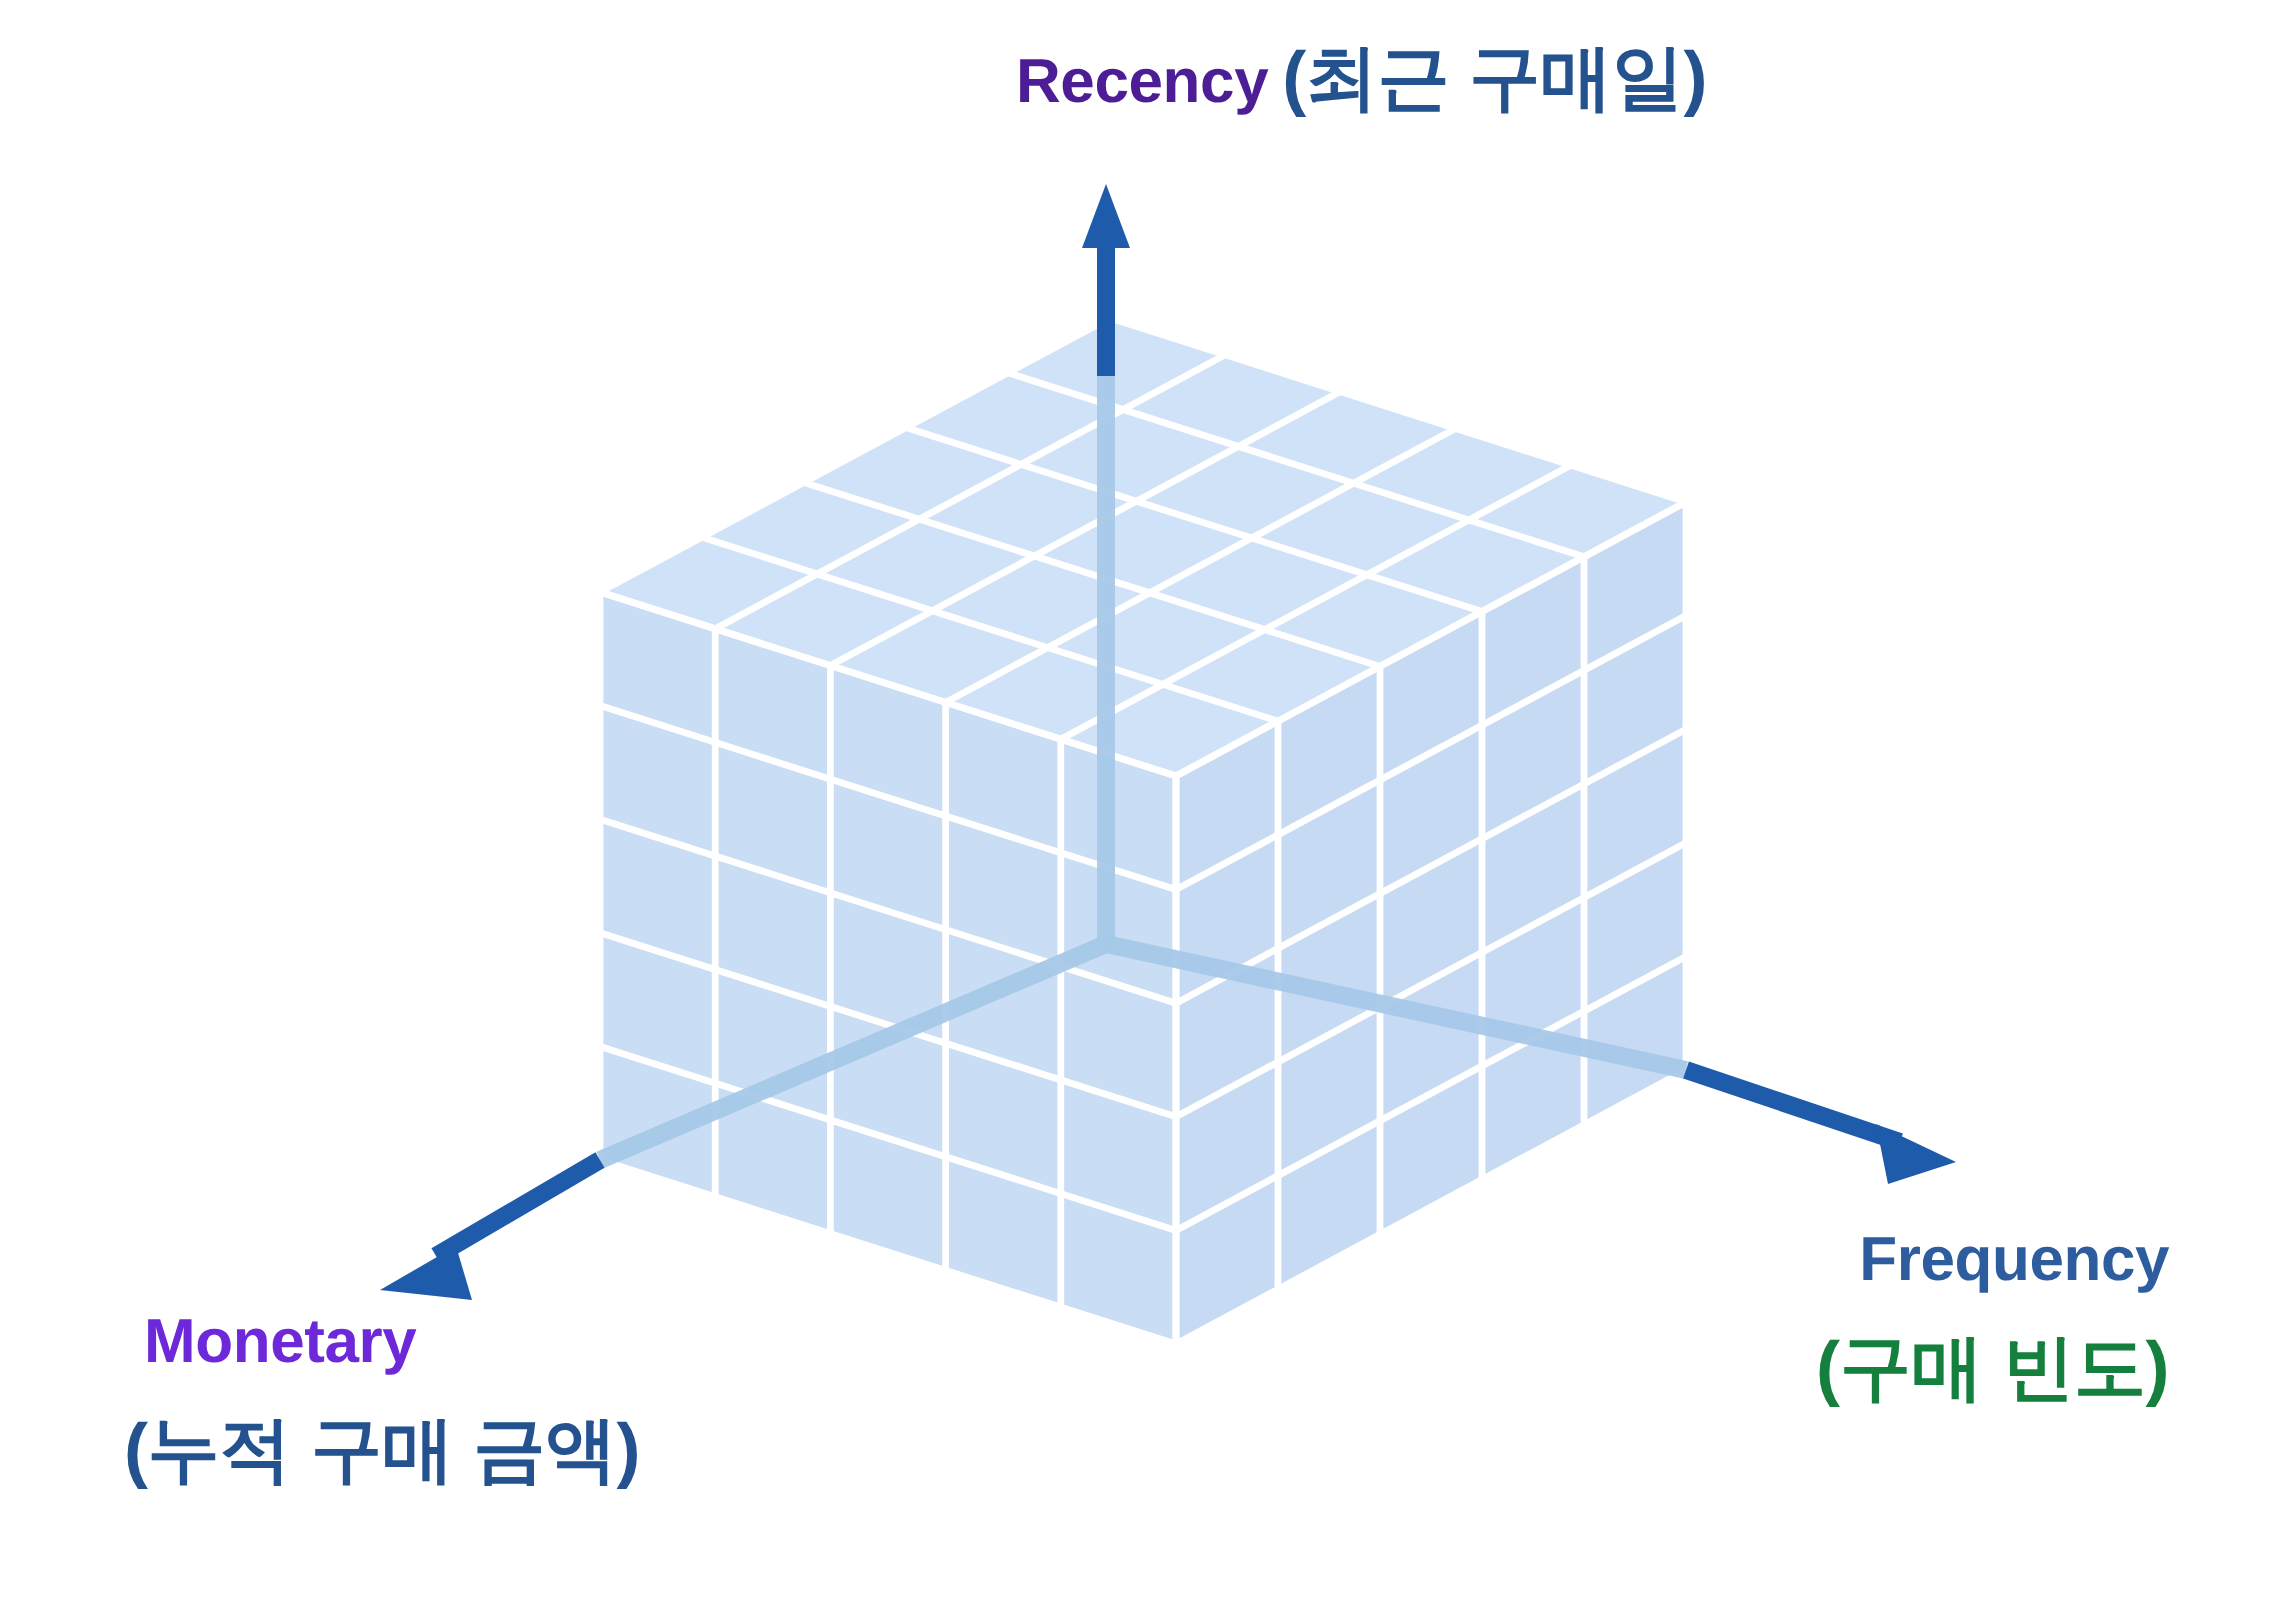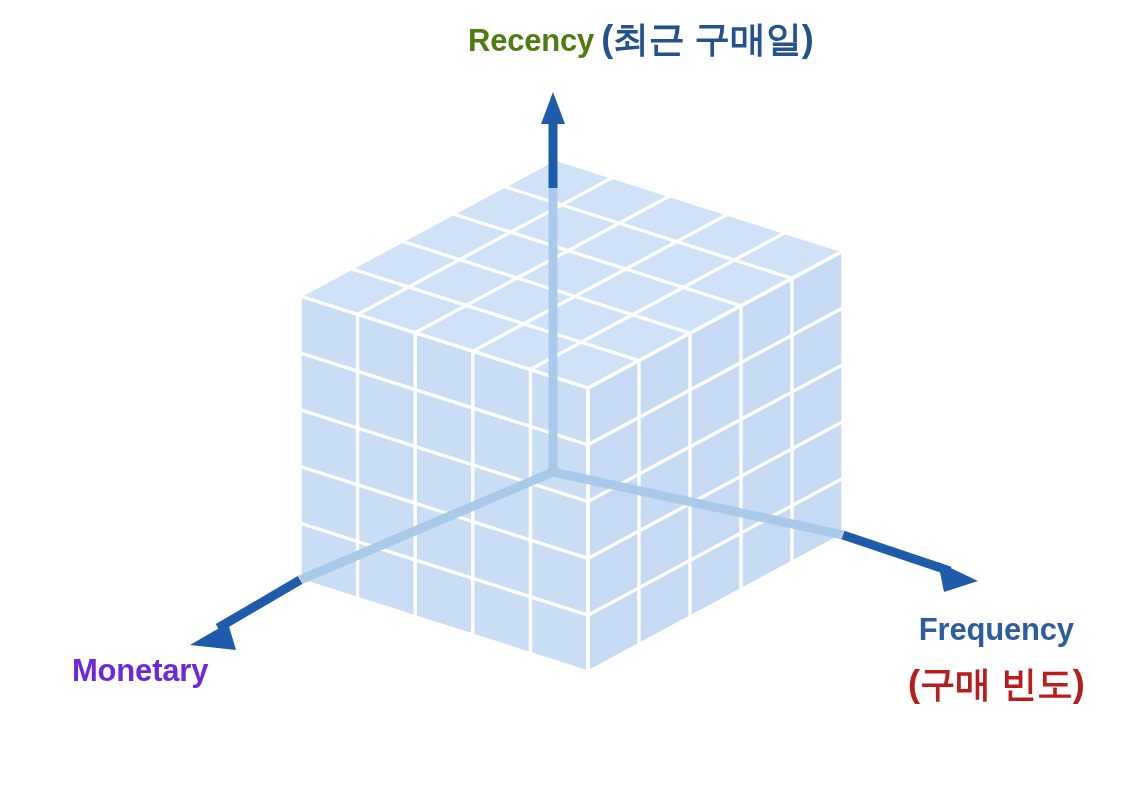--- a/index.html
+++ b/index.html
@@ -47,21 +47,21 @@
   #label-recency {
     left: 468px;
     top: 18px;
   }
   #label-recency .lbl-en { margin-right: 7px; }
 
   
   #label-frequency {
     left: 908px;
     top: 612px;
-    text-align: center;
+    text-align: right;
   }
   #label-frequency .line { display: block; }
   #label-frequency .line-2 { margin-top: 14px; }
 
   
   #label-monetary {
     left: 62px;
     top: 653px;
     text-align: left;
   }
@@ -140,25 +140,26 @@
       </g>
 
       <g>
         <line x1="300" y1="580" x2="218" y2="628" stroke="#1f5bab" stroke-width="9" stroke-linecap="butt"></line>
         <polygon points="190,645 228,623 236,650" fill="#1f5bab"></polygon>
       </g>
     </g>
   </svg>
 
   <div class="axis-label" id="label-recency">
-    <span class="lbl-en" style="color: #4d7c0f;">Recency</span><span class="lbl-ko" style="color: rgb(35, 82, 143);">(최근 구매일)</span>
+    <span class="lbl-en" style="color: #4c1d95; margin-left: 40px;">Recency</span><span class="lbl-ko" style="color: rgb(35, 82, 143);">(최근 구매일)</span>
   </div>
 
   <div class="axis-label" id="label-frequency">
     <span class="line line-1 lbl-en" style="color: rgb(45, 93, 159);">Frequency</span>
-    <span class="line line-2 lbl-ko" style="color: #b91c1c;">(구매 빈도)</span>
+    <span class="line line-2 lbl-ko" style="color: #15803d;">(구매 빈도)</span>
   </div>
 
   <div class="axis-label" id="label-monetary">
     <span class="line line-1 lbl-en" style="color: #6d28d9;">Monetary</span>
+    <span class="line line-2 lbl-ko" style="color: rgb(35, 82, 143);">(누적 구매 금액)</span>
   </div>
 
 </div>
 
 </body></html>

